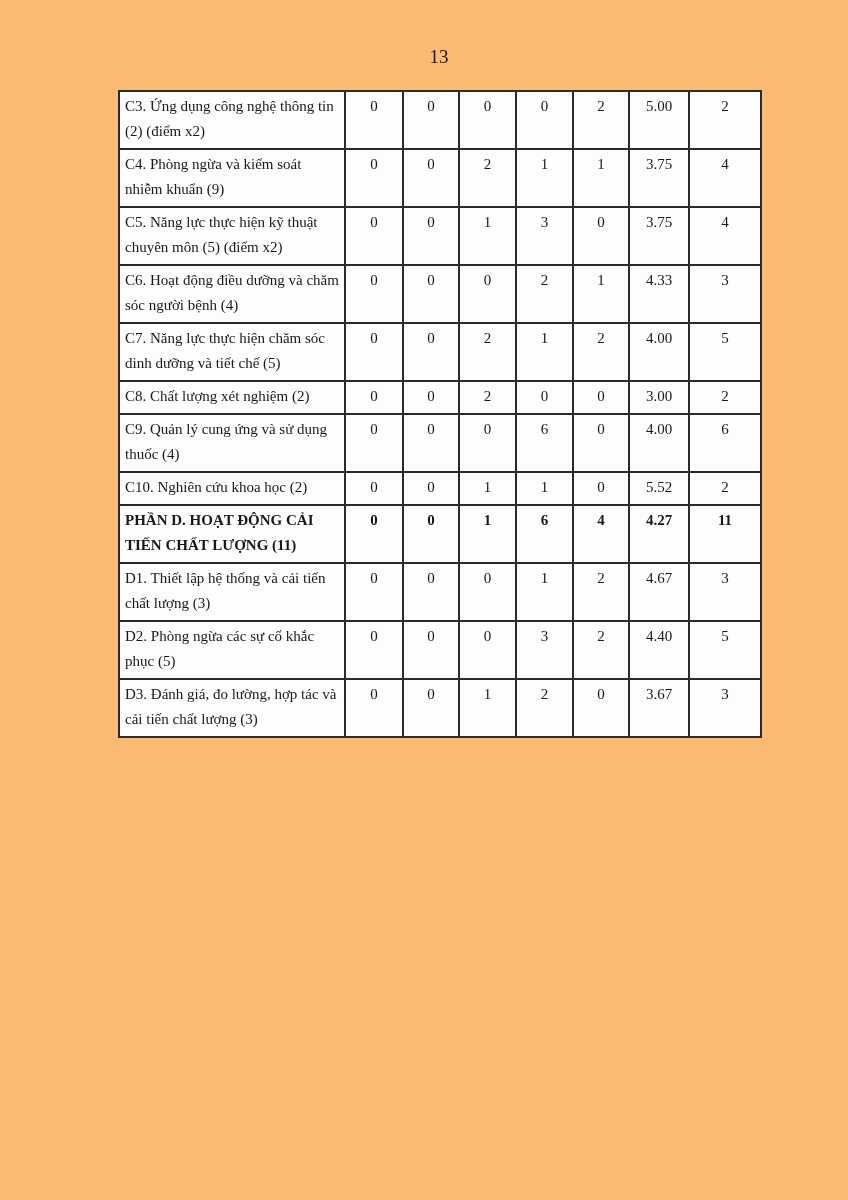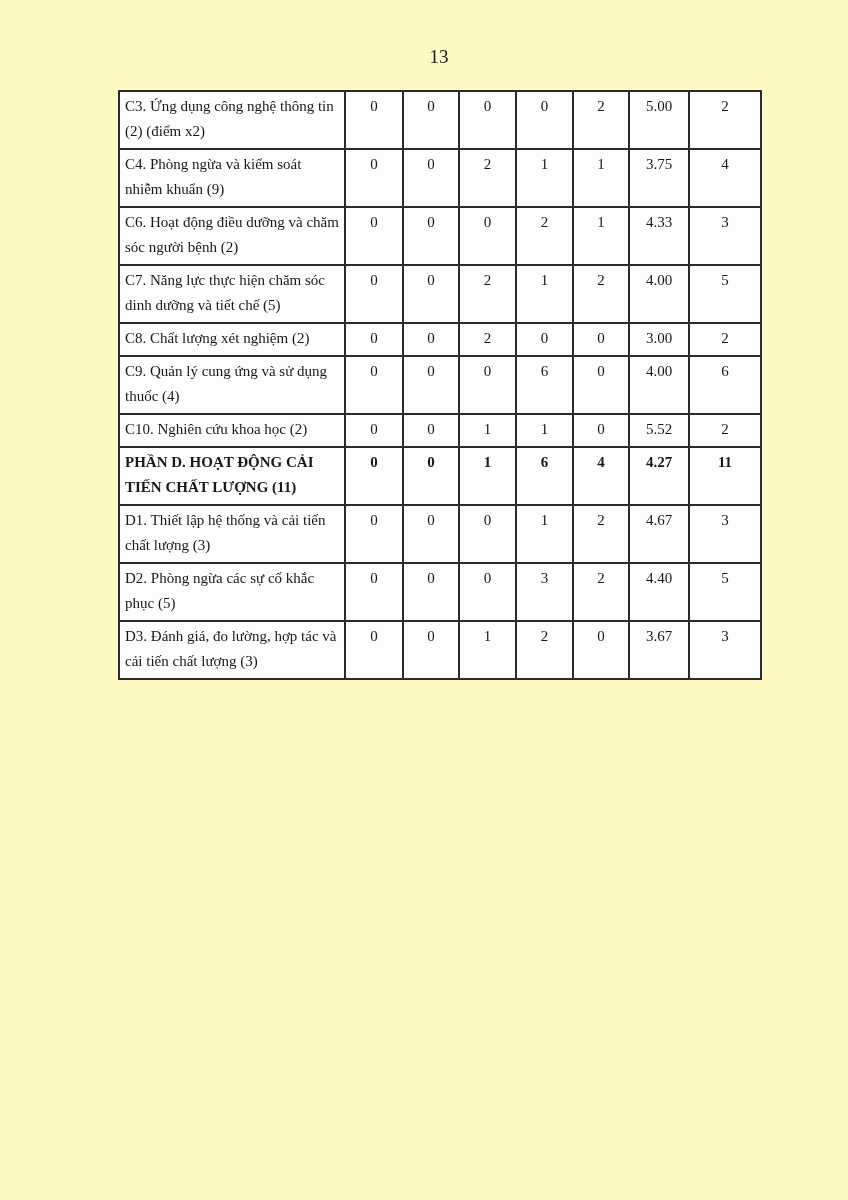--- a/index.html
+++ b/index.html
@@ -4,21 +4,21 @@
 <style>
   html, body {
     margin: 0;
     padding: 0;
     background: #ffffff;
   }
   .page {
     position: relative;
     width: 848px;
     height: 1200px;
-    background: #fef9c3;
+    background: #fdba74;
     font-family: "Liberation Serif", "DejaVu Serif", serif;
     color: #181818;
     overflow: hidden;
   }
   .page-number {
     position: absolute;
     top: 45px;
     left: 118px;
     width: 642px;
     text-align: center;
@@ -86,21 +86,31 @@
           <td class="label-cell">C4. Phòng ngừa và kiểm soát nhiễm khuẩn (9)</td>
           <td class="value-cell">0</td>
           <td class="value-cell">0</td>
           <td class="value-cell">2</td>
           <td class="value-cell">1</td>
           <td class="value-cell">1</td>
           <td class="value-cell">3.75</td>
           <td class="value-cell">4</td>
         </tr>
         <tr>
-          <td class="label-cell">C6. Hoạt động điều dưỡng và chăm sóc người bệnh (2)</td>
+          <td class="label-cell">C5. Năng lực thực hiện kỹ thuật chuyên môn (5) (điểm x2)</td>
+          <td class="value-cell">0</td>
+          <td class="value-cell">0</td>
+          <td class="value-cell">1</td>
+          <td class="value-cell">3</td>
+          <td class="value-cell">0</td>
+          <td class="value-cell">3.75</td>
+          <td class="value-cell">4</td>
+        </tr>
+        <tr>
+          <td class="label-cell">C6. Hoạt động điều dưỡng và chăm sóc người bệnh (4)</td>
           <td class="value-cell">0</td>
           <td class="value-cell">0</td>
           <td class="value-cell">0</td>
           <td class="value-cell">2</td>
           <td class="value-cell">1</td>
           <td class="value-cell">4.33</td>
           <td class="value-cell">3</td>
         </tr>
         <tr>
           <td class="label-cell">C7. Năng lực thực hiện chăm sóc dinh dưỡng và tiết chế (5)</td>

